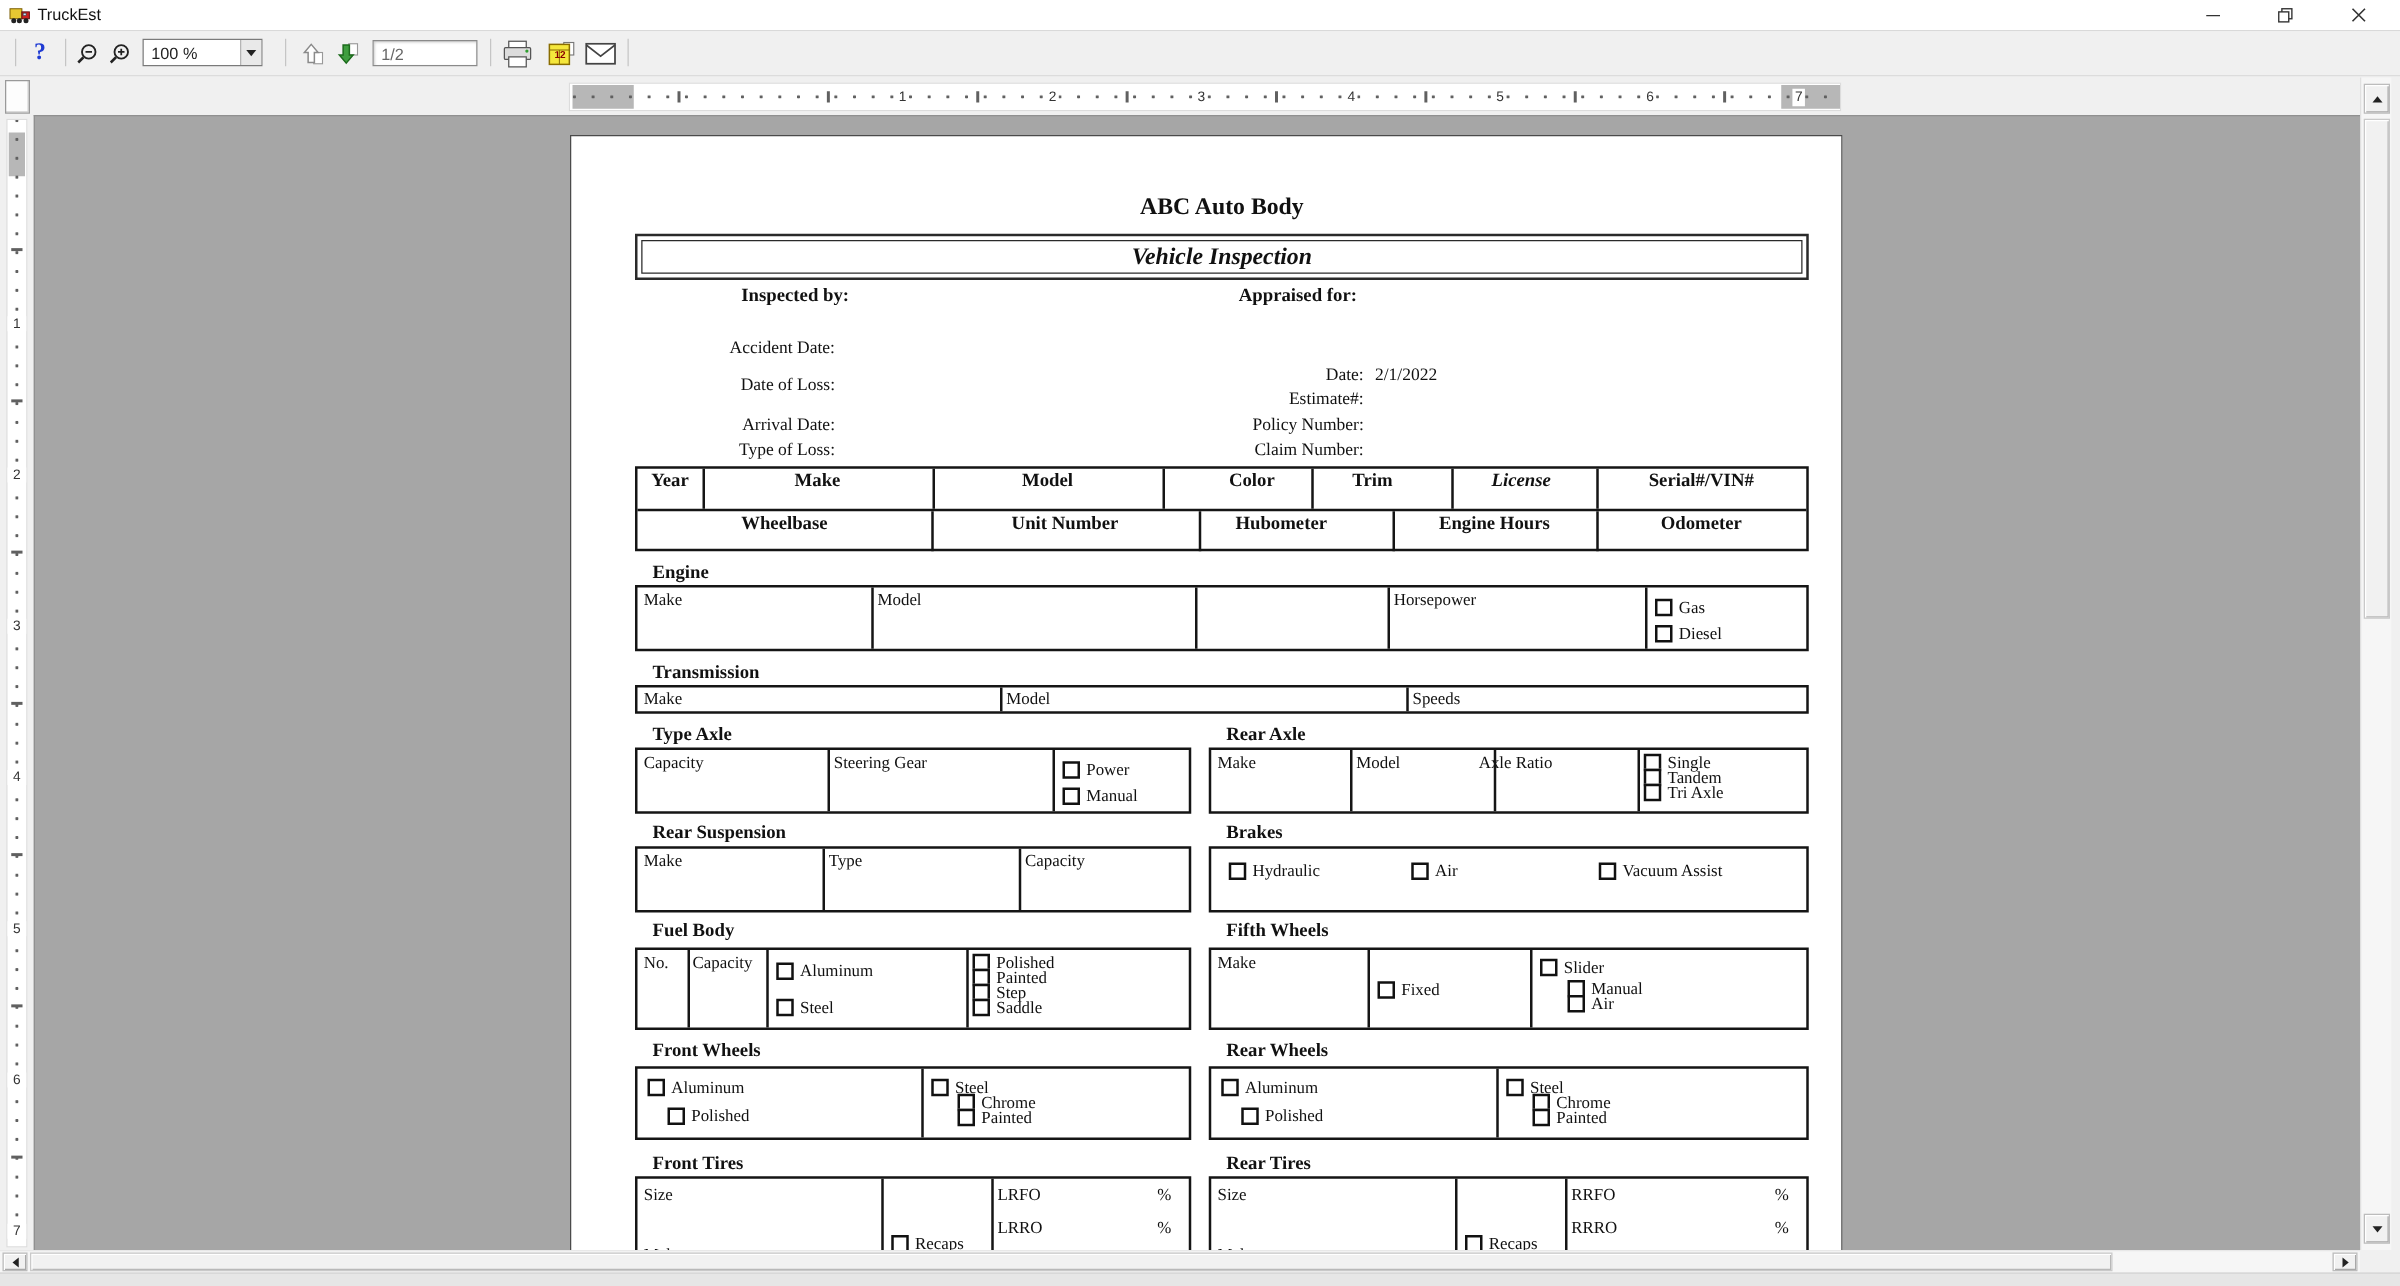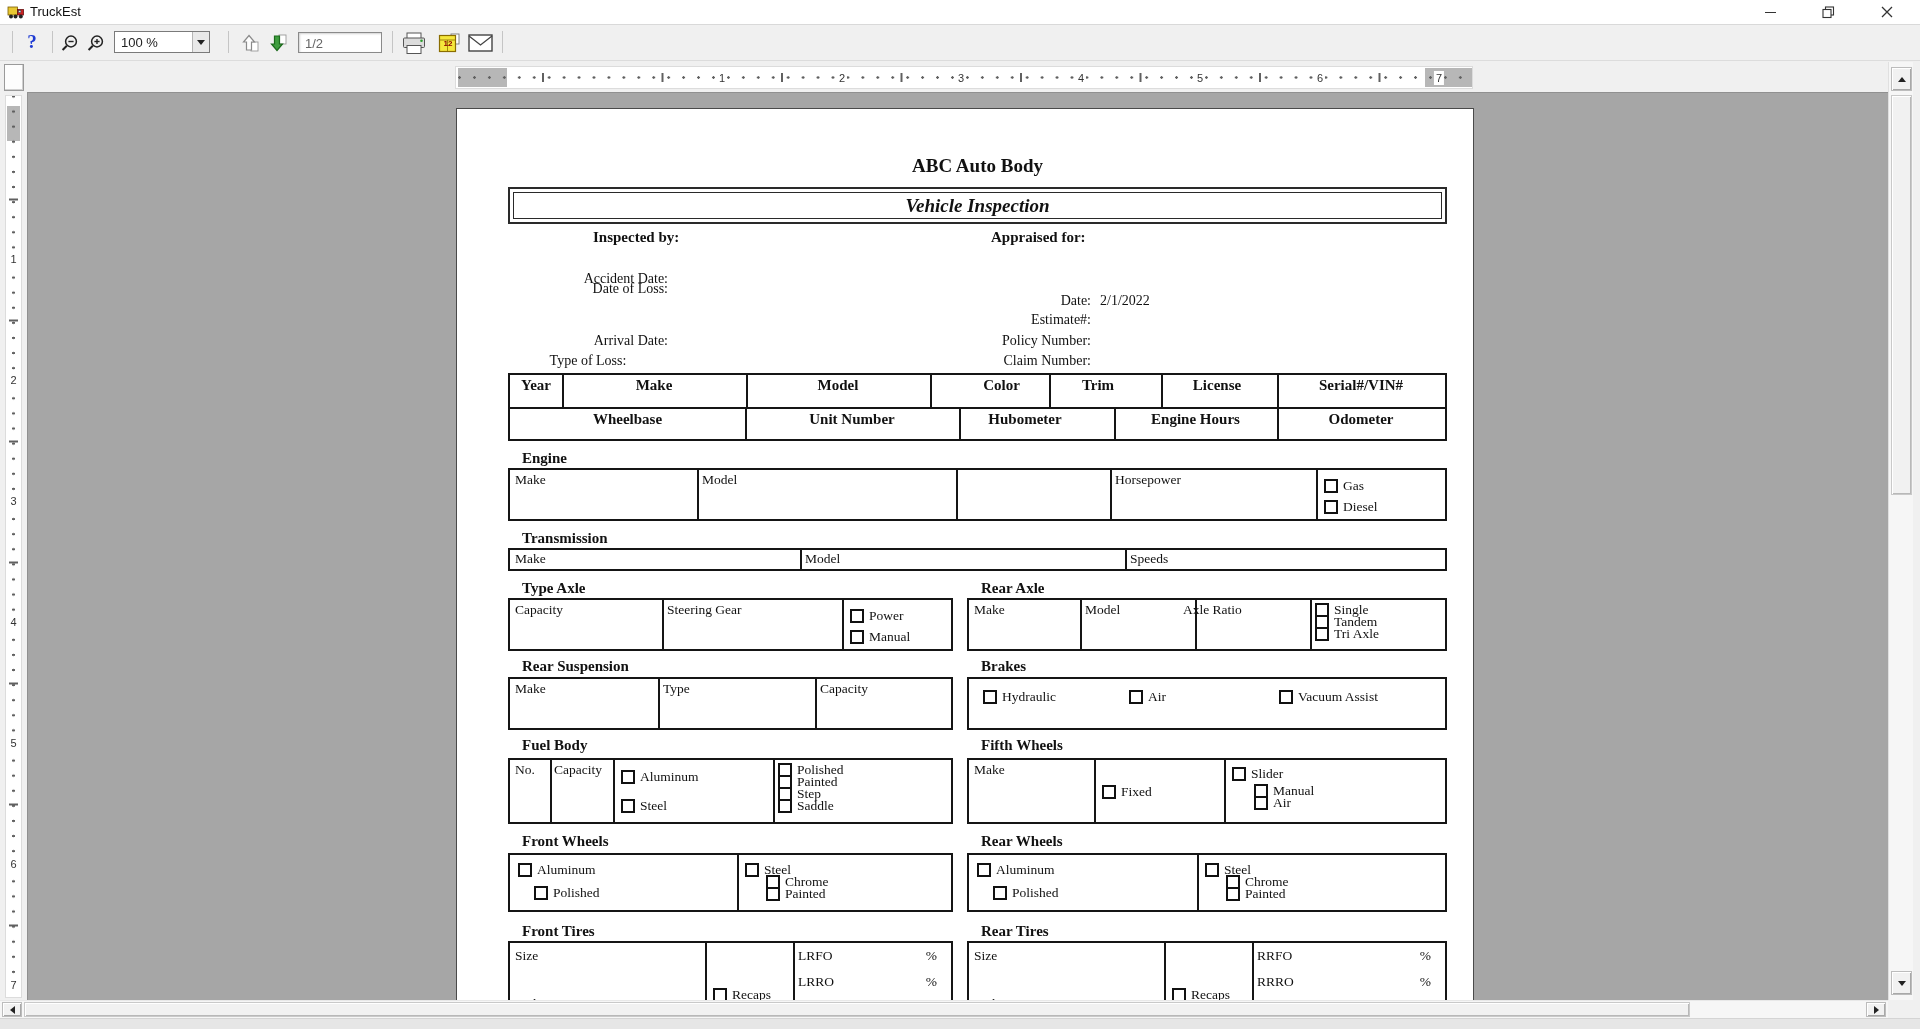--- a/index.html
+++ b/index.html
@@ -217,43 +217,43 @@
         <div class="doctitle">ABC Auto Body</div>
 
         <div class="vibox">
           <div class="inner">Vehicle Inspection</div>
         </div>
 
         <span class="lblb" style="left:85px;top:120px;">Inspected by:</span>
         <span class="lblb" style="left:483px;top:120px;">Appraised for:</span>
 
         <span class="lbl ra" style="left:0;top:162px;width:160px;">Accident Date:</span>
-        <span class="lbl ra" style="left:0;top:172px;width:160px;">Date of Loss:</span>
+        <span class="lbl ra" style="left:0;top:192px;width:160px;">Date of Loss:</span>
         <span class="lbl ra" style="left:383px;top:184px;width:200px;">Date:</span>
         <span class="lbl" style="left:592px;top:184px;">2/1/2022</span>
         <span class="lbl ra" style="left:383px;top:203px;width:200px;">Estimate#:</span>
         <span class="lbl ra" style="left:0;top:224px;width:160px;">Arrival Date:</span>
         <span class="lbl ra" style="left:383px;top:224px;width:200px;">Policy Number:</span>
-        <span class="lbl ra" style="left:0;top:244px;width:160px;text-align:center;">Type of Loss:</span>
+        <span class="lbl ra" style="left:0;top:244px;width:160px;">Type of Loss:</span>
         <span class="lbl ra" style="left:383px;top:244px;width:200px;">Claim Number:</span>
 
         <div class="tbl" style="left:0;top:264px;width:935px;height:64px;">
           <div class="abs" style="left:0;top:0;width:935px;height:32px;">
             <div class="vl" style="left:52px;"></div>
               <div class="vl" style="left:236px;"></div>
               <div class="vl" style="left:420px;"></div>
             <div class="vl" style="left:539px;"></div>
               <div class="vl" style="left:651px;"></div>
               <div class="vl" style="left:767px;"></div>
             <span class="vhc" style="left:0;width:52px;">Year</span>
             <span class="vhc" style="left:52px;width:184px;">Make</span>
             <span class="vhc" style="left:236px;width:184px;">Model</span>
             <span class="vhc" style="left:420px;width:143px;">Color</span>
             <span class="vhc" style="left:539px;width:98px;">Trim</span>
-            <span class="vhc" style="left:651px;width:112px;">License</span>
+            <span class="vhc" style="left:651px;width:112px;font-style:italic;">License</span>
             <span class="vhc" style="left:767px;width:168px;">Serial#/VIN#</span>
           </div>
           <div class="abs" style="left:0;top:32px;width:935px;height:32px;border-top:2px solid #151515;">
             <div class="vl" style="left:235px;"></div>
               <div class="vl" style="left:449px;"></div>
             <div class="vl" style="left:604px;"></div>
               <div class="vl" style="left:767px;"></div>
             <span class="vhc" style="left:0;width:235px;">Wheelbase</span>
             <span class="vhc" style="left:235px;width:214px;">Unit Number</span>
             <span class="vhc" style="left:449px;width:132px;">Hubometer</span>

